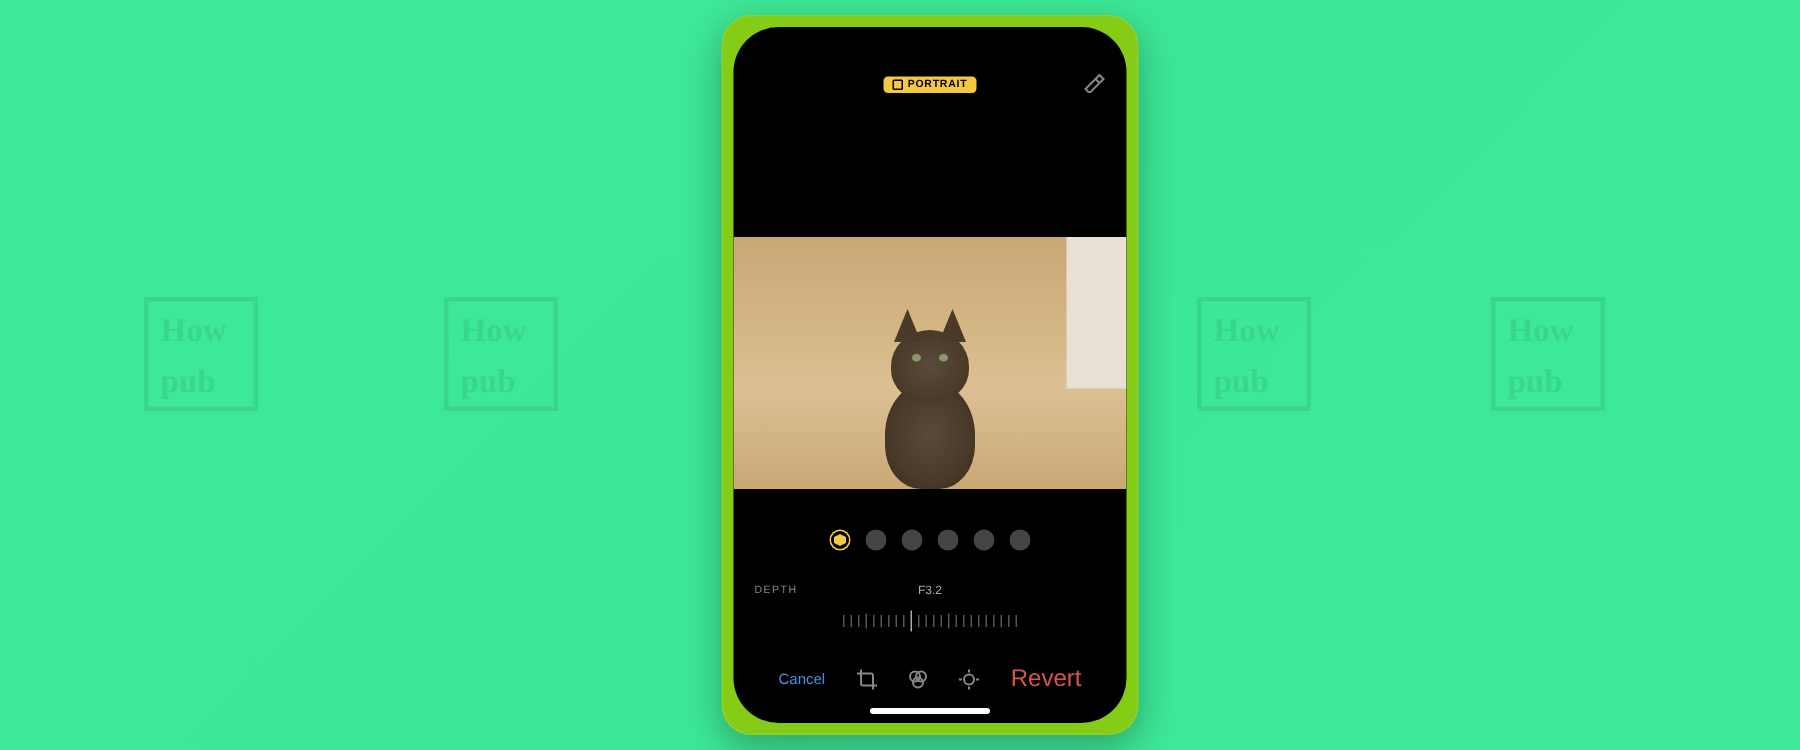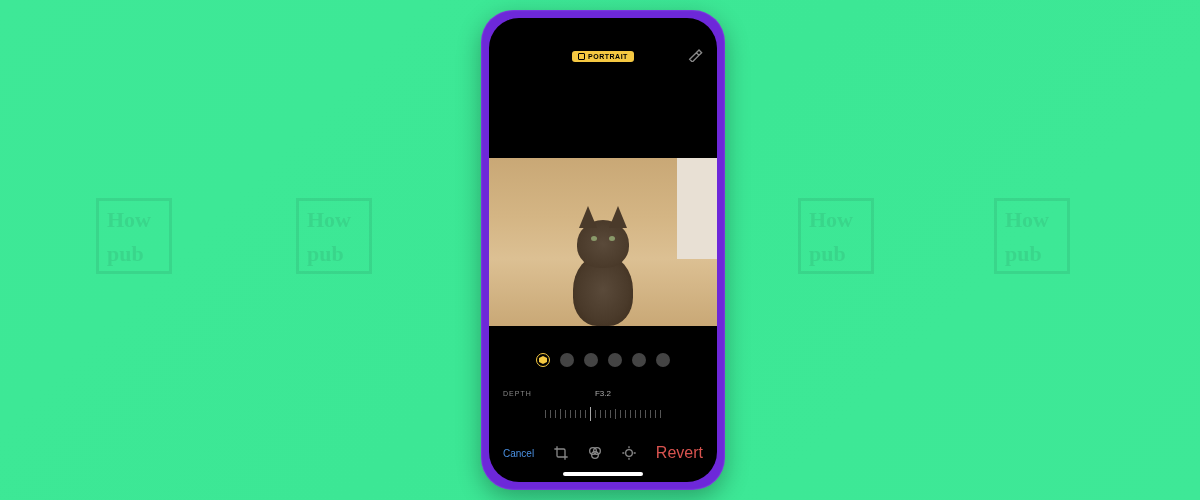--- a/index.html
+++ b/index.html
@@ -46,24 +46,24 @@
     .wm1 { left: 96px; top: 198px; }
     .wm2 { left: 296px; top: 198px; }
     .wm3 { left: 798px; top: 198px; }
     .wm4 { left: 994px; top: 198px; }
 
     
     .phone {
       position: absolute;
       left: 481px;
       top: 10px;
-      width: 244px;
+      width: 278px;
       height: 480px;
-      background: #6d28d9;
-      border-radius: 32px;
+      background: #84cc16;
+      border-radius: 20px;
       padding: 8px;
       box-shadow: 0 8px 24px rgba(0,0,0,0.3), inset 0 0 2px rgba(255,255,255,0.3);
     }
     .phone-inner {
       width: 100%;
       height: 100%;
       background: #000;
       border-radius: 30px;
       position: relative;
       overflow: hidden;
@@ -260,21 +260,21 @@
     }
 
     
     .bottom-bar {
       position: absolute;
       bottom: 20px;
       width: 100%;
       display: flex;
       align-items: center;
       justify-content: space-between;
-      padding: 0 14px;
+      padding: 0 30px;
     }
     .cancel-btn {
       color: #4a90e2;
       font-size: 10px;
     }
     .revert-btn {
       color: #d9534f;
       font-size: 16px;
     }
     .tool-icons {

